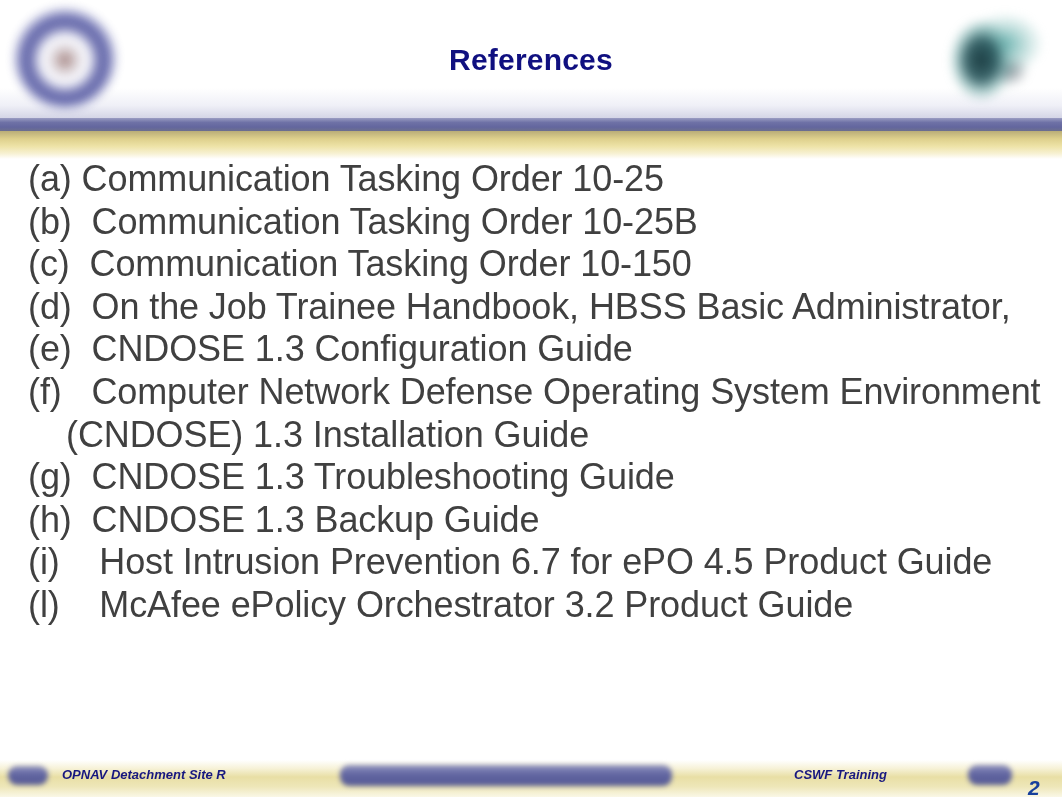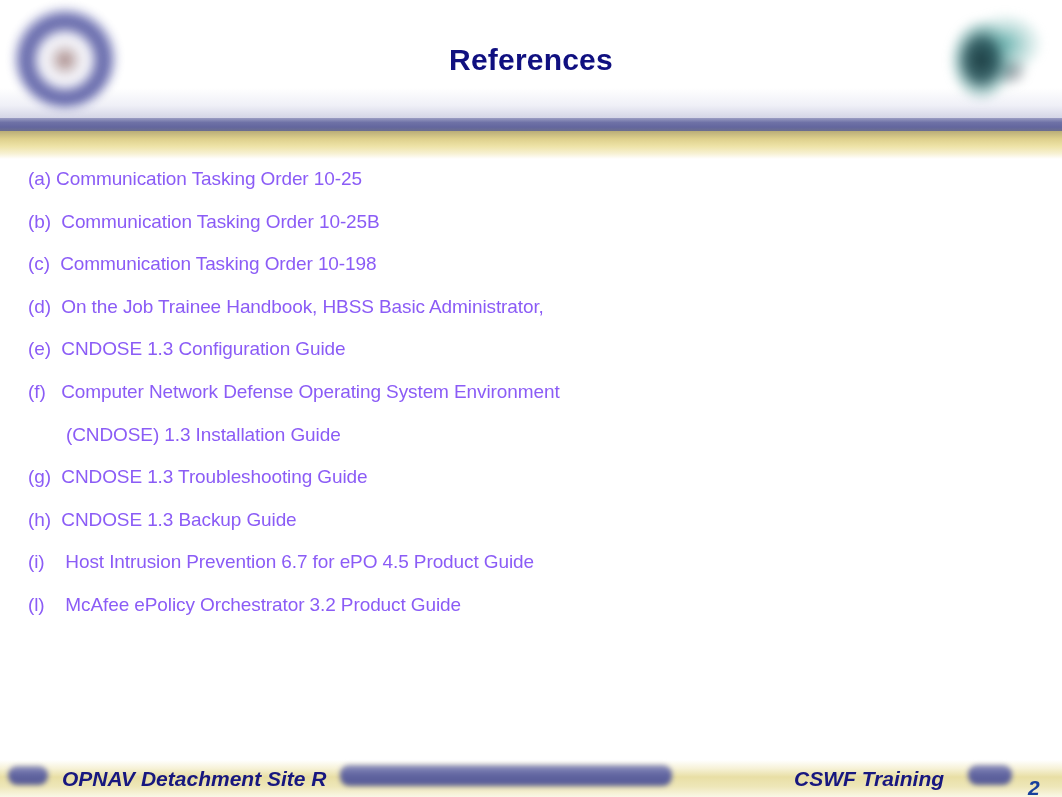--- a/index.html
+++ b/index.html
@@ -140,23 +140,23 @@
   }
 
   .ref-list {
     position: absolute;
     left: 28px;
     top: 3px;
     width: 1020px;
   }
 
   .ref-line {
-    font-size: 19px;
+    font-size: 36px;
     line-height: 42.6px;
-    color: #8b5cf6;
+    color: #404040;
     white-space: pre;
     letter-spacing: -0.1px;
   }
 
   .ref-line.cont {
     padding-left: 38px;
   }
 
   
   .footer {
@@ -187,21 +187,21 @@
     background: linear-gradient(to bottom, #9093c0 0%, #5f639f 48%, #585c96 100%);
     filter: blur(2.6px);
   }
 
   .chip-left  { left: 8px;   top: 14px; width: 40px;  height: 19px; }
   .chip-mid   { left: 340px; top: 13px; width: 332px; height: 21px; }
   .chip-right { left: 968px; top: 13px; width: 44px;  height: 20px; }
 
   .footer-text {
     position: absolute;
-    font-size: 21px;
+    font-size: 13px;
     font-weight: bold;
     font-style: italic;
     color: #17177f;
     white-space: nowrap;
   }
 
   .footer-left-text  { left: 62px;  top: 767px; }
   .footer-right-text { left: 794px; top: 767px; }
 
   .page-number {
@@ -228,21 +228,21 @@
     <div class="logo-left"></div>
     <div class="logo-right"></div>
 
     <div class="slide-title">References</div>
   </div>
 
   <div class="body-area">
     <div class="ref-list">
       <div class="ref-line">(a) Communication Tasking Order 10-25</div>
       <div class="ref-line">(b)  Communication Tasking Order 10-25B</div>
-      <div class="ref-line">(c)  Communication Tasking Order 10-198</div>
+      <div class="ref-line">(c)  Communication Tasking Order 10-150</div>
       <div class="ref-line">(d)  On the Job Trainee Handbook, HBSS Basic Administrator,</div>
       <div class="ref-line">(e)  CNDOSE 1.3 Configuration Guide</div>
       <div class="ref-line">(f)   Computer Network Defense Operating System Environment</div>
       <div class="ref-line cont">(CNDOSE) 1.3 Installation Guide</div>
       <div class="ref-line">(g)  CNDOSE 1.3 Troubleshooting Guide</div>
       <div class="ref-line">(h)  CNDOSE 1.3 Backup Guide</div>
       <div class="ref-line">(i)    Host Intrusion Prevention 6.7 for ePO 4.5 Product Guide</div>
       <div class="ref-line">(l)    McAfee ePolicy Orchestrator 3.2 Product Guide</div>
     </div>
   </div>

